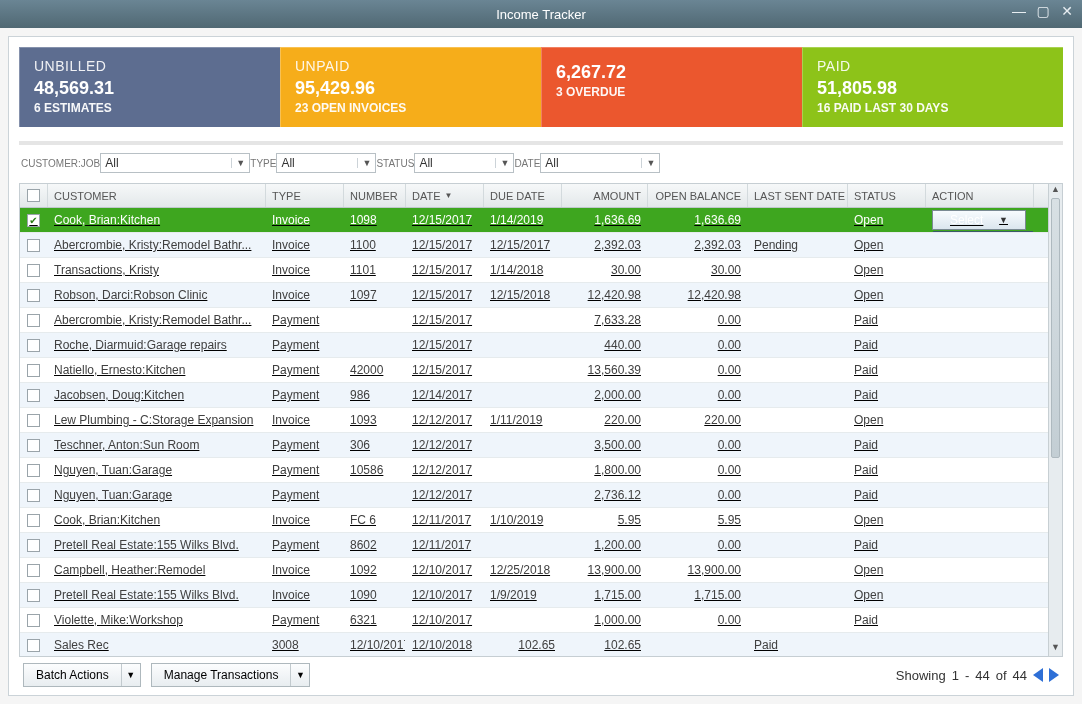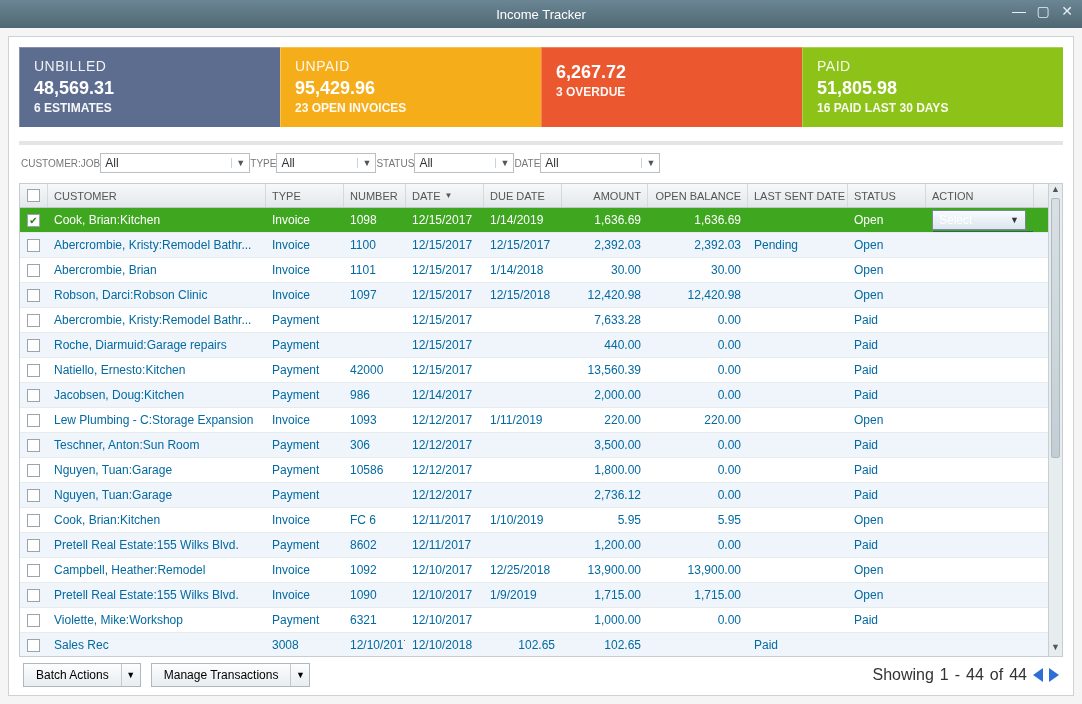--- a/index.html
+++ b/index.html
@@ -22,43 +22,43 @@
   .filters { display: flex; align-items: center; padding: 8px 2px 10px; color: #666; font-size: 11px; }
   .filters label { text-transform: uppercase; font-size: 10px; color: #777; }
   .filters .combo { display: inline-flex; align-items: center; border: 1px solid #b8c0c5; background: #fff; height: 20px; min-width: 130px; padding: 0 4px; position: relative; font-size: 12px; color: #333; }
   .filters .combo.sm { min-width: 100px; }
   .combo .caret { margin-left: auto; border-left: 1px solid #ccd3d8; padding-left: 4px; font-size: 9px; color: #555; }
   .table-wrap { flex: 1; border: 1px solid #c6ced3; position: relative; overflow: hidden; background: #fff; }
   .thead, .trow { display: grid; grid-template-columns: 28px 218px 78px 62px 78px 78px 86px 100px 100px 78px 108px; align-items: center; }
   .thead { background: linear-gradient(#f6f8f9,#e3e8ea); border-bottom: 1px solid #c0c8cc; height: 24px; font-size: 11px; color: #555; }
   .thead > div { padding: 0 6px; border-right: 1px solid #d3dadd; height: 100%; display: flex; align-items: center; white-space: nowrap; overflow: hidden; }
   .thead .sort-ind { font-size: 8px; margin-left: 4px; }
-  .tbody { position: absolute; top: 24px; bottom: 0; left: 0; right: 14px; overflow: hidden; }
-  .trow { height: 25px; border-bottom: 1px solid #e6ebed; font-size: 12px; color: #0369a1; }
+  .tbody { position: absolute; top: 24px; bottom: 0; left: 0; right: 14px; overflow: hidden; text-decoration: underline; }
+  .trow { height: 25px; border-bottom: 1px solid #e6ebed; font-size: 12px; color: #404040; }
   .trow > div { padding: 0 6px; height: 100%; display: flex; align-items: center; white-space: nowrap; overflow: hidden; text-overflow: ellipsis; border-right: 1px solid transparent; }
   .trow.even { background: #eff5fb; }
   .trow.odd  { background: #ffffff; }
   .trow.sel  { background: #3ea61f; color: #fff; }
   .trow .num { justify-content: flex-end; }
   .chkcell { justify-content: center; }
   .chkbox { width: 13px; height: 13px; border: 1px solid #9aa4aa; background: #fff; display: inline-flex; align-items: center; justify-content: center; font-size: 10px; color: #2a7a16; cursor: pointer; }
   .chkbox.checked::after { content: "✔"; }
-  .action-select { border: 1px solid #7a8a93; background: linear-gradient(#f7fbfe,#dbe6ee); height: 20px; width: 94px; display: inline-flex; align-items: center; padding: 0 6px; font-size: 12px; cursor: pointer; position: relative; }
+  .action-select { border: 1px solid #7a8a93; background: linear-gradient(#f7fbfe,#dbe6ee); height: 20px; width: 94px; display: inline-flex; align-items: center; padding: 0 17px; font-size: 12px; cursor: pointer; position: relative; }
   .action-select .caret { margin-left: auto; font-size: 9px; color: #333; }
   .dropdown { position: absolute; top: 20px; left: 0; width: 110px; background: #fff; border: 1px solid #3a5a6a; z-index: 50; }
   .vscroll { position: absolute; right: 0; top: 0; bottom: 0; width: 14px; background: #e7ecef; border-left: 1px solid #c7cfd3; }
   .vscroll .arrow { height: 14px; text-align: center; font-size: 9px; color: #555; cursor: pointer; }
   .vscroll .track { position: absolute; top: 14px; bottom: 14px; left: 0; right: 0; }
   .vscroll .thumb { position: absolute; left: 2px; right: 2px; top: 0; height: 260px; background: linear-gradient(#d8e0e4,#c3ced4); border: 1px solid #aeb9bf; border-radius: 2px; }
   .footer { display: flex; align-items: center; padding: 6px 4px 2px; gap: 10px; font-size: 12px; }
   .btn { border: 1px solid #aeb8bd; background: linear-gradient(#fcfdfe,#e8edf0); height: 24px; display: inline-flex; align-items: center; padding: 0 10px; font-size: 12px; cursor: pointer; }
   .btn.split { padding: 0; }
   .btn.split .lbl { padding: 0 12px; border-right: 1px solid #c2cace; height: 100%; display: flex; align-items: center; }
   .btn.split .dd { width: 18px; text-align: center; font-size: 9px; }
-  .pager { margin-left: auto; display: flex; align-items: center; gap: 6px; color: #333; font-size: 16px; }
+  .pager { margin-left: auto; display: flex; align-items: center; gap: 6px; color: #333; font-size: 13px; }
   .pg-arrow { width: 0; height: 0; border-top: 7px solid transparent; border-bottom: 7px solid transparent; cursor: pointer; }
   .pg-prev { border-right: 10px solid #2e6fd6; }
   .pg-next { border-left: 10px solid #2e6fd6; }
 </style>
 </head>
 <body>
 
 <div class="window">
 
   <div class="titlebar">
@@ -173,21 +173,21 @@
             <div class="num">2,392.03</div>
             <div class="num">2,392.03</div>
             <div>Pending</div>
             <div>Open</div>
             <div></div>
           </div>
           <div class="trow odd">
             <div class="chkcell">
               <span class="chkbox"></span>
             </div>
-            <div>Abercrombie, Brian</div>
+            <div>Transactions, Kristy</div>
             <div>Invoice</div>
             <div>1101</div>
             <div>12/15/2017</div>
             <div>1/14/2018</div>
             <div class="num">30.00</div>
             <div class="num">30.00</div>
             <div></div>
             <div>Open</div>
             <div></div>
           </div>

